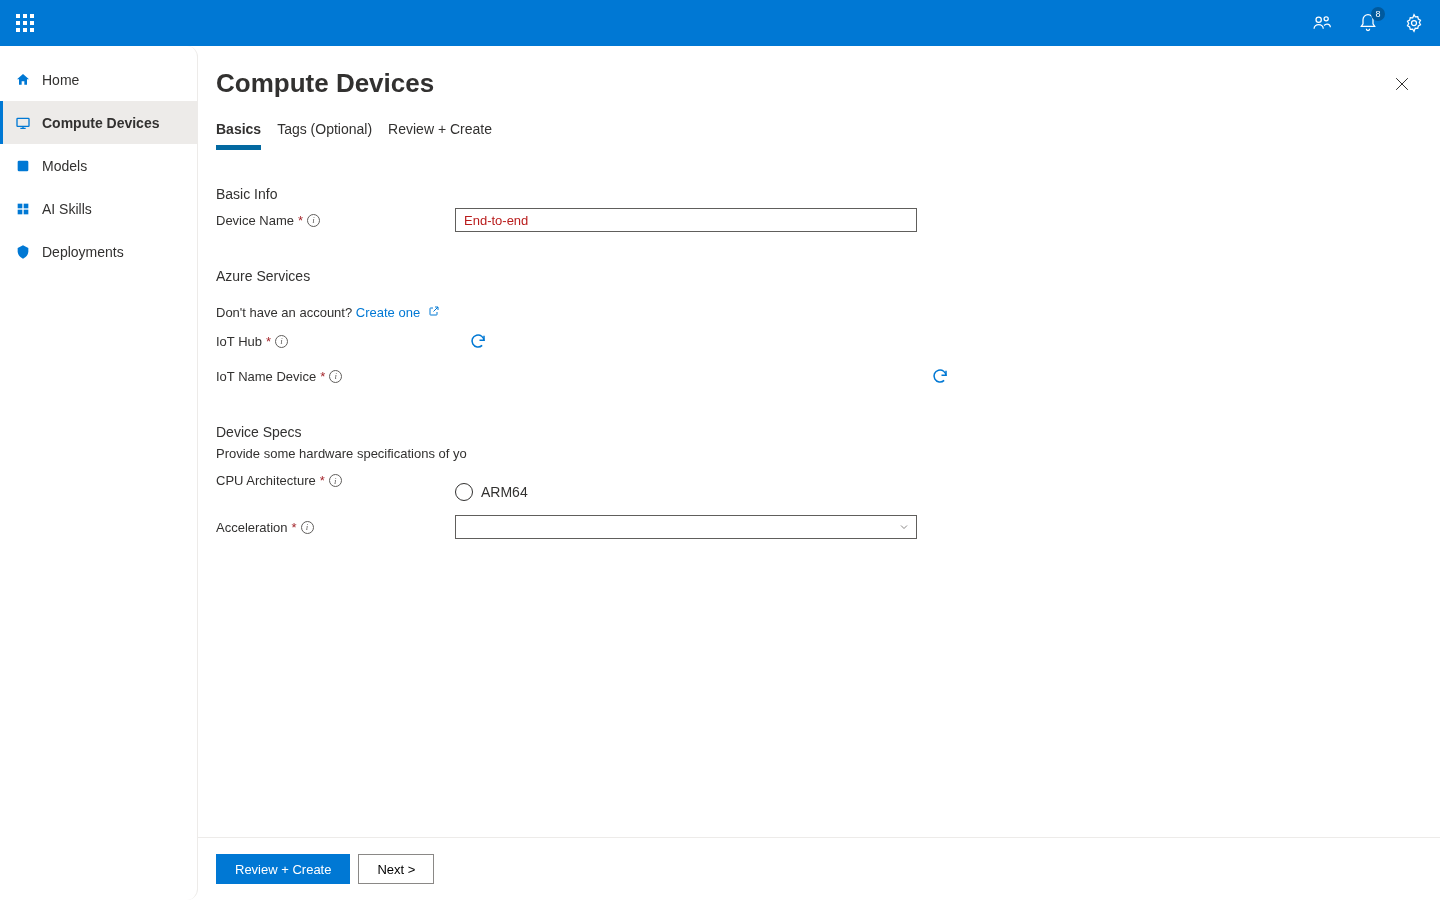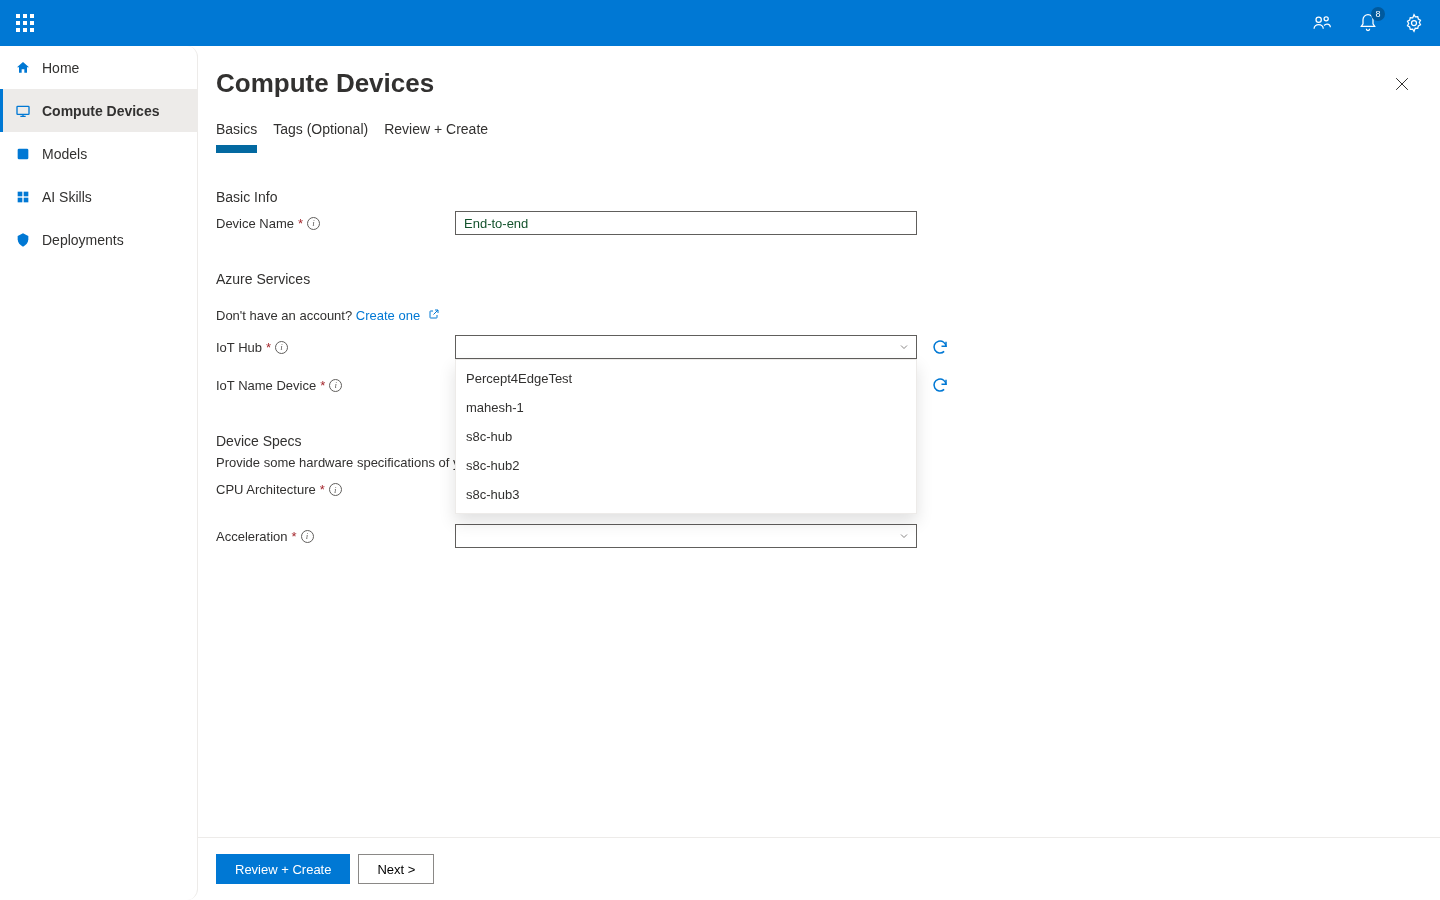--- a/index.html
+++ b/index.html
@@ -75,20 +75,21 @@
       padding: 0 3px;
     }
 
     .below-topbar {
       display: flex;
       height: calc(100% - 46px);
     }
     .sidebar {
       width: 198px;
       border-right: 1px solid #edebe9;
+      padding-top: 12px;
       background: #fff;
       border-radius: 11px;
     }
     .sidebar-item {
       display: flex;
       align-items: center;
       height: 43px;
       padding: 0 12px;
       gap: 11px;
       cursor: pointer;
@@ -142,22 +143,22 @@
       border-bottom: none;
     }
     .tab {
       font-size: 14px;
       color: #323130;
       padding-bottom: 8px;
       cursor: pointer;
       border-bottom: 2px solid transparent;
     }
     .tab.active {
-      font-weight: 400;
-      border-bottom: 8px solid #0369a1;
+      font-weight: 700;
+      border-bottom: 5px solid #0369a1;
     }
 
     .content {
       padding: 36px 18px 0 18px;
       overflow-y: auto;
       height: calc(100% - 170px);
     }
     .section-title {
       font-size: 14px;
       font-weight: 400;
@@ -198,21 +199,21 @@
       cursor: pointer;
       font-style: italic;
       font-family: serif;
     }
     .text-input {
       width: 462px;
       height: 24px;
       border: 1px solid #605e5c;
       padding: 0 8px;
       font-size: 13px;
-      color: #14532d;
+      color: #b91c1c;
       background: #fff;
     }
     .section-block {
       margin-bottom: 36px;
     }
     .link {
       color: #0078d4;
       cursor: pointer;
       font-size: 13px;
     }
@@ -461,103 +462,86 @@
             </span>
           </span>
         </div>
 
         <div class="form-row">
           <div class="form-label">
             <span>IoT Hub</span>
             <span class="req">*</span>
             <span class="info-icon">i</span>
           </div>
+          <div class="refresh-btn">
+            <svg viewBox="0 0 24 24" stroke-width="2">
+                <path d="M20 12a8 8 0 10-2.5 5.8"></path>
+                <path d="M20 5v6h-6"></path>
+              </svg>
+          </div>
+        </div>
+
+        <div class="form-row">
+          <div class="form-label">
+            <span>IoT Name Device</span>
+            <span class="req">*</span>
+            <span class="info-icon">i</span>
+          </div>
+          <div class="select-wrapper">
+            <div class="select-box" style="visibility:hidden">
+              <span></span>
+              <span class="chevron"></span>
+            </div>
+          </div>
+          <div class="refresh-btn">
+            <svg viewBox="0 0 24 24" stroke-width="2">
+                <path d="M20 12a8 8 0 10-2.5 5.8"></path>
+                <path d="M20 5v6h-6"></path>
+              </svg>
+          </div>
+        </div>
+      </div>
+
+      <div class="section-block">
+        <div class="section-title">Device Specs</div>
+        <div class="section-desc">Provide some hardware specifications of yo</div>
+
+        <div class="form-row" style="align-items:flex-start">
+          <div class="form-label">
+            <span>CPU Architecture</span>
+            <span class="req">*</span>
+            <span class="info-icon">i</span>
+          </div>
+          <div class="radio-group">
+            <div class="radio-option" style="visibility:hidden;height:0;margin:0">
+              <span class="radio-circle"></span>
+              <span>X64</span>
+            </div>
+            <div class="radio-option">
+              <span class="radio-circle"></span>
+              <span>ARM64</span>
+            </div>
+          </div>
+        </div>
+
+        <div class="form-row">
+          <div class="form-label">
+            <span>Acceleration</span>
+            <span class="req">*</span>
+            <span class="info-icon">i</span>
+          </div>
           <div class="select-wrapper">
             <div class="select-box">
               <span></span>
               <span class="chevron">
                 <svg viewBox="0 0 24 24" stroke-width="1.5" fill="none">
                     <path d="M6 9l6 6 6-6"></path>
                   </svg>
               </span>
             </div>
-            <div class="dropdown-list">
-              <div class="dropdown-option">Percept4EdgeTest</div>
-              <div class="dropdown-option">mahesh-1</div>
-              <div class="dropdown-option">s8c-hub</div>
-              <div class="dropdown-option">s8c-hub2</div>
-              <div class="dropdown-option">s8c-hub3</div>
-            </div>
-          </div>
-          <div class="refresh-btn">
-            <svg viewBox="0 0 24 24" stroke-width="2">
-                <path d="M20 12a8 8 0 10-2.5 5.8"></path>
-                <path d="M20 5v6h-6"></path>
-              </svg>
-          </div>
-        </div>
-
-        <div class="form-row">
-          <div class="form-label">
-            <span>IoT Name Device</span>
-            <span class="req">*</span>
-            <span class="info-icon">i</span>
-          </div>
-          <div class="select-wrapper">
-            <div class="select-box" style="visibility:hidden">
-              <span></span>
-              <span class="chevron"></span>
-            </div>
-          </div>
-          <div class="refresh-btn">
-            <svg viewBox="0 0 24 24" stroke-width="2">
-                <path d="M20 12a8 8 0 10-2.5 5.8"></path>
-                <path d="M20 5v6h-6"></path>
-              </svg>
-          </div>
-        </div>
-      </div>
-
-      <div class="section-block">
-        <div class="section-title">Device Specs</div>
-        <div class="section-desc">Provide some hardware specifications of yo</div>
-
-        <div class="form-row" style="align-items:flex-start">
-          <div class="form-label">
-            <span>CPU Architecture</span>
-            <span class="req">*</span>
-            <span class="info-icon">i</span>
-          </div>
-          <div class="radio-group">
-            <div class="radio-option" style="visibility:hidden;height:0;margin:0">
-              <span class="radio-circle"></span>
-              <span>X64</span>
-            </div>
-            <div class="radio-option">
-              <span class="radio-circle"></span>
-              <span>ARM64</span>
-            </div>
-          </div>
-        </div>
-
-        <div class="form-row">
-          <div class="form-label">
-            <span>Acceleration</span>
-            <span class="req">*</span>
-            <span class="info-icon">i</span>
-          </div>
-          <div class="select-wrapper">
-            <div class="select-box">
-              <span></span>
-              <span class="chevron">
-                <svg viewBox="0 0 24 24" stroke-width="1.5" fill="none">
-                    <path d="M6 9l6 6 6-6"></path>
-                  </svg>
-              </span>
-            </div>
           </div>
         </div>
       </div>
 
     </div>
 
     <div class="footer">
       <button class="btn primary">Review + Create</button>
       <button class="btn">Next &gt;</button>
     </div>

